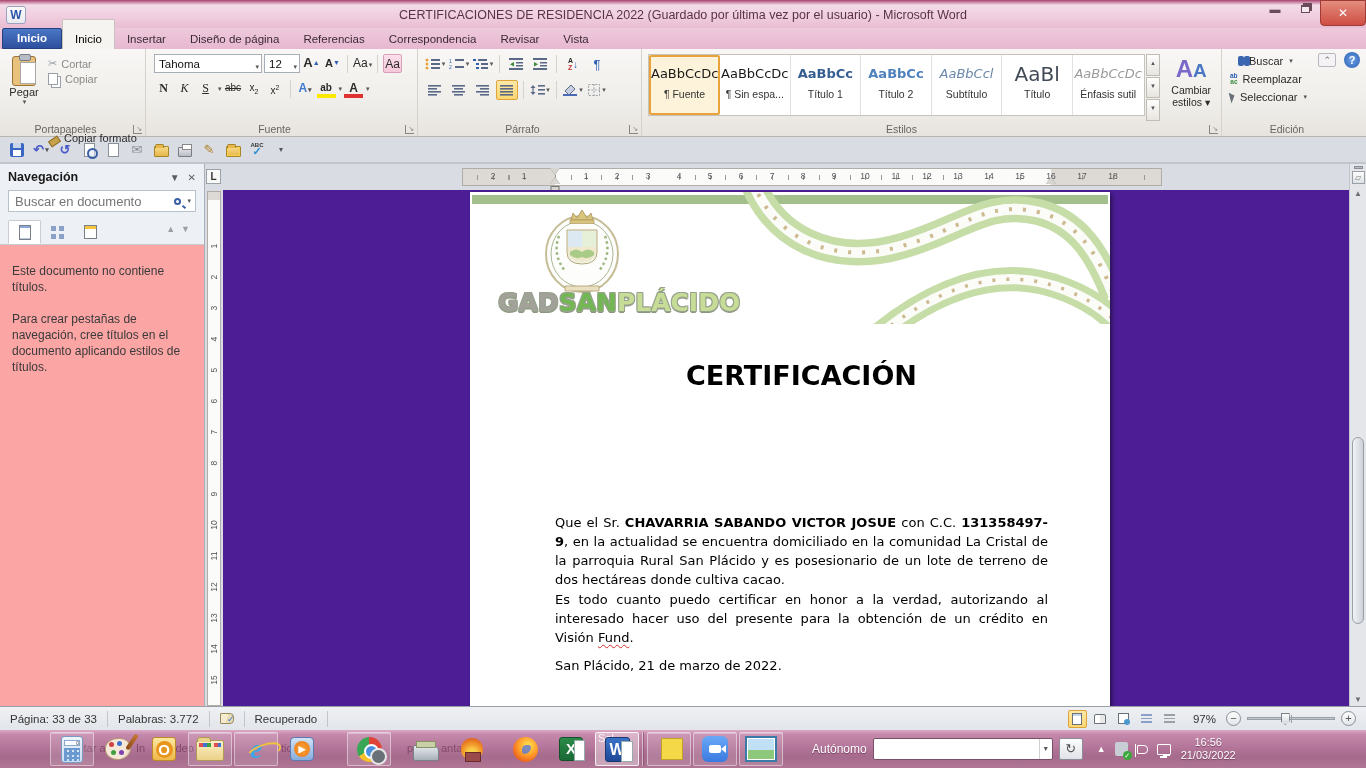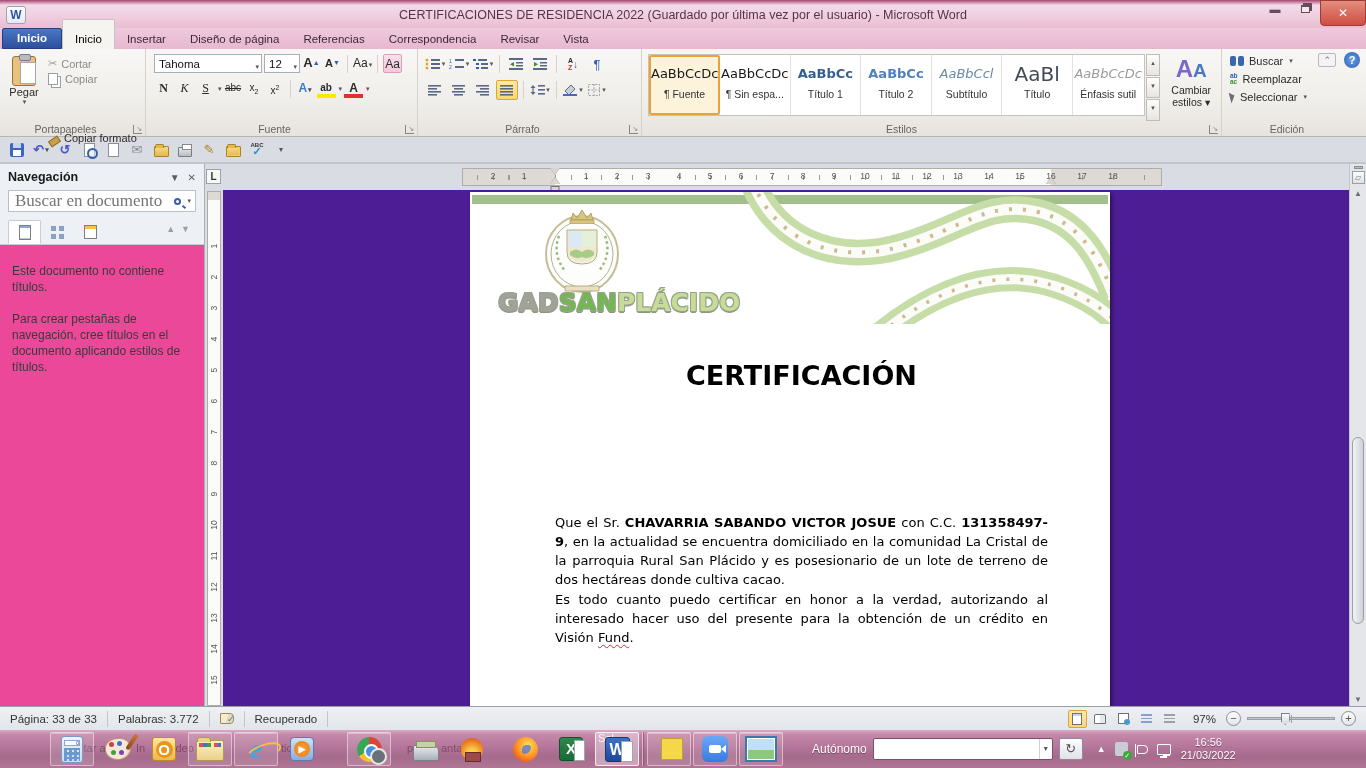--- a/index.html
+++ b/index.html
@@ -76,21 +76,21 @@
   .p-st { color:#6a87a8!important; font-style:italic; }
   .p-es { color:#9a9a9a!important; font-style:italic; }
   .galscroll { width:15px; margin:2px 0 0 1px; display:flex; flex-direction:column; gap:1px; }
   .galscroll div { flex:1; background:linear-gradient(#fdfdfc,#e8e5e0); border:1px solid #c0bcb6; font-size:6px; color:#555; text-align:center; line-height:16px; }
   .chgst { width:56px; display:flex; flex-direction:column; align-items:center; font-size:10.5px; color:#2a2a2a; padding-top:4px; margin-left:3px; }
   .chgAA { font-size:24px; font-weight:bold; line-height:26px; }
   .chgAA .a1 { color:#7b68c8; } .chgAA .a2 { color:#4a78c4; font-size:19px; }
 
   
   .g-edit { flex:1; border-right:none; padding-left:8px; }
-  .ecmd { display:flex; align-items:center; gap:5px; font-size:11px; color:#2a2a2a; margin:3px 0 6px; white-space:nowrap; }
+  .ecmd { display:flex; align-items:center; gap:5px; font-size:11px; color:#2a2a2a; margin:3px 0 6px; white-space:nowrap;text-align:right; }
   .binoc { width:14px; height:10px; position:relative; }
   .binoc::before,.binoc::after { content:""; position:absolute; top:0; width:6px; height:10px; background:#3a66b0; border-radius:2px; }
   .binoc::after { right:0; }
   .replic { font-size:6.5px; line-height:6px; color:#2d5fb0; font-weight:bold; }
   .replic .g { color:#3a8a3a; }
   .selic { width:0; height:0; border-left:5px solid #fff; border-left-color:#6a7078; border-top:4px solid transparent; border-bottom:7px solid transparent; transform:rotate(-15deg); }
 
   
   .qat { height:26px; display:flex; align-items:center; gap:6px; padding-left:8px; background:#d9dde3; border-bottom:1px solid #c2c6cc; flex:none; }
   .qicon { width:18px; height:18px; display:flex; align-items:center; justify-content:center; font-size:13px; }
@@ -108,35 +108,35 @@
   .abc .ck { color:#2d8fd0; font-size:11px; line-height:7px; }
 
   
   .main { flex:1; display:flex; min-height:0; }
   
   .navpane { width:205px; background:#edf0f4; border-right:1px solid #aab0b8; border-top:1px solid #c2c6cc; display:flex; flex-direction:column; flex:none; }
   .nphead { display:flex; align-items:center; padding:6px 8px 4px; }
   .nptitle { font-size:12.5px; font-weight:bold; color:#1a1a1a; flex:1; }
   .npico { color:#5a5f66; font-size:10px; margin-left:8px; }
   .npsearch { margin:2px 8px 8px; background:#fff; border:1px solid #b8c0c8; height:22px; display:flex; align-items:center; padding:0 4px 0 6px; }
-  .npsearch input { border:none; outline:none; flex:1; font-size:17px; color:#6a6f76; font-family:Liberation Serif, serif; background:transparent; width:10px; }
+  .npsearch input { border:none; outline:none; flex:1; font-size:13px; color:#6a6f76; font-family:Liberation Sans, sans-serif; background:transparent; width:10px; }
   .magico { width:7px; height:7px; border:2px solid #3a5fa5; border-radius:50%; position:relative; margin-right:6px; }
   .magico::after { content:""; position:absolute; left:6px; top:6px; width:4px; height:2px; background:#3a5fa5; transform:rotate(40deg); }
   .nptabs { display:flex; align-items:flex-end; padding:0 8px; border-bottom:1px solid #c8cdd4; position:relative; }
   .nptab { width:33px; height:24px; display:flex; align-items:center; justify-content:center; border:1px solid transparent; }
   .nptab.act { background:#fff; border:1px solid #c8cdd4; border-bottom:1px solid #fff; border-radius:2px 2px 0 0; }
   .nparrows { position:absolute; right:8px; top:4px; color:#9aa0a8; font-size:9px; letter-spacing:6px; }
   .t-doc { width:12px; height:15px; background:#fff; border:1px solid #7a808a; box-shadow:inset 0 -2px 0 -1px #b8c8e0,inset 0 3px 0 -1px #8aa8d8; }
   .t-thumb { width:13px; height:13px; background:
       linear-gradient(#8aa0c8,#8aa0c8) 0 0/5px 5px no-repeat,
       linear-gradient(#8aa0c8,#8aa0c8) 8px 0/5px 5px no-repeat,
       linear-gradient(#8aa0c8,#8aa0c8) 0 8px/5px 5px no-repeat,
       linear-gradient(#8aa0c8,#8aa0c8) 8px 8px/5px 5px no-repeat; }
   .t-res { width:13px; height:14px; background:#fff; border:1px solid #7a808a; box-shadow:inset 0 3px 0 #f5c542; }
-  .npbody { flex:1; background:#ec4899; margin:0; padding:18px 12px; font-size:12px; color:#3a3a3a; line-height:16px; }
+  .npbody { flex:1; background:#fca5a5; margin:0; padding:18px 12px; font-size:12px; color:#3a3a3a; line-height:16px; }
   .npbody p { margin-bottom:16px; }
 
   
   .rulcol { width:18px; flex:none; display:flex; flex-direction:column; background:#d9dde3; border-top:1px solid #c2c6cc; }
   .tabsel { width:15px; height:15px; margin:5px 1px; background:#f8f8f6; border:1px solid #9aa0a8; font-size:10px; font-weight:bold; color:#333; text-align:center; line-height:13px; }
   .vruler { flex:1; margin:2px 2px 0 2px; background:#dddad5; border:1px solid #b0aca6; position:relative; overflow:hidden; }
   .vwhite { position:absolute; left:0; right:0; top:8px; bottom:0; background:#fbfbfa; }
   .vnum { position:absolute; left:0; width:100%; text-align:center; font-size:8.5px; color:#555; transform:rotate(-90deg); }
 
   
@@ -681,20 +681,21 @@
 
 
           <div class="dpar" style="top:321px;">
             <span>Que el Sr. </span><b>CHAVARRIA SABANDO VICTOR JOSUE</b><span> con C.C. </span><b>131358497-9</b><span>, en la actualidad se encuentra domiciliado en la comunidad La Cristal de la parroquia Rural San Plácido y es posesionario de un lote de terreno de dos hectáreas donde cultiva cacao.</span>
           </div>
 
           <div class="dpar" style="top:398px;">
             <span>Es todo cuanto puedo certificar en honor a la verdad, autorizando al interesado hacer uso del presente para la obtención de un crédito en Visión </span><span class="sqg">Fund</span><span>.</span>
           </div>
 
+          <div class="dpar" style="top:464px;text-align:left;">San Plácido, 21 de marzo de 2022.</div>
         </div>
       </div>
     </div>
 
     <div class="scrollcol">
       <div class="split"></div>
       <div class="rtog">▱</div>
       <div class="sarr">▲</div>
       <div class="strack">
         <div class="sthumb"></div>

